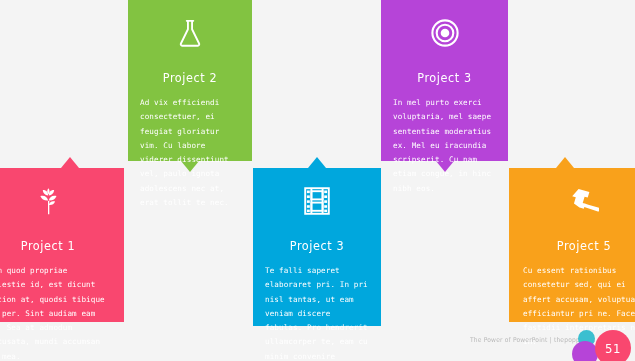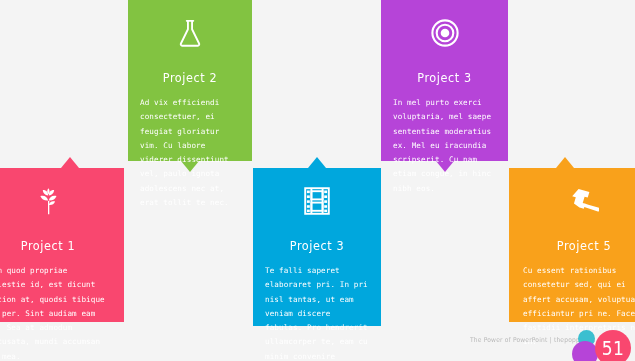--- a/index.html
+++ b/index.html
@@ -72,21 +72,21 @@
   .deco{position:absolute;border-radius:50%;}
   #deco-teal{left:578px;top:330px;width:17px;height:17px;background:#3bbfd0;}
   #deco-purple{left:572px;top:341px;width:26px;height:26px;background:#b644d8;}
   #badge{
     position:absolute;left:595px;top:330px;width:36px;height:36px;border-radius:50%;
     background:#f9476f;display:flex;align-items:center;justify-content:center;
   }
   #badge span{
     color:#ffffff;
     font-family:"DejaVu Sans Condensed","DejaVu Sans",sans-serif;
-    font-size:19px;letter-spacing:0.5px;
+    font-size:13px;letter-spacing:0.5px;
   }
 </style>
 </head>
 <body>
 
 <div id="slide">
 
   <div class="card" id="card1">
     <div class="tail tail-up"></div>
     <div class="inner">

